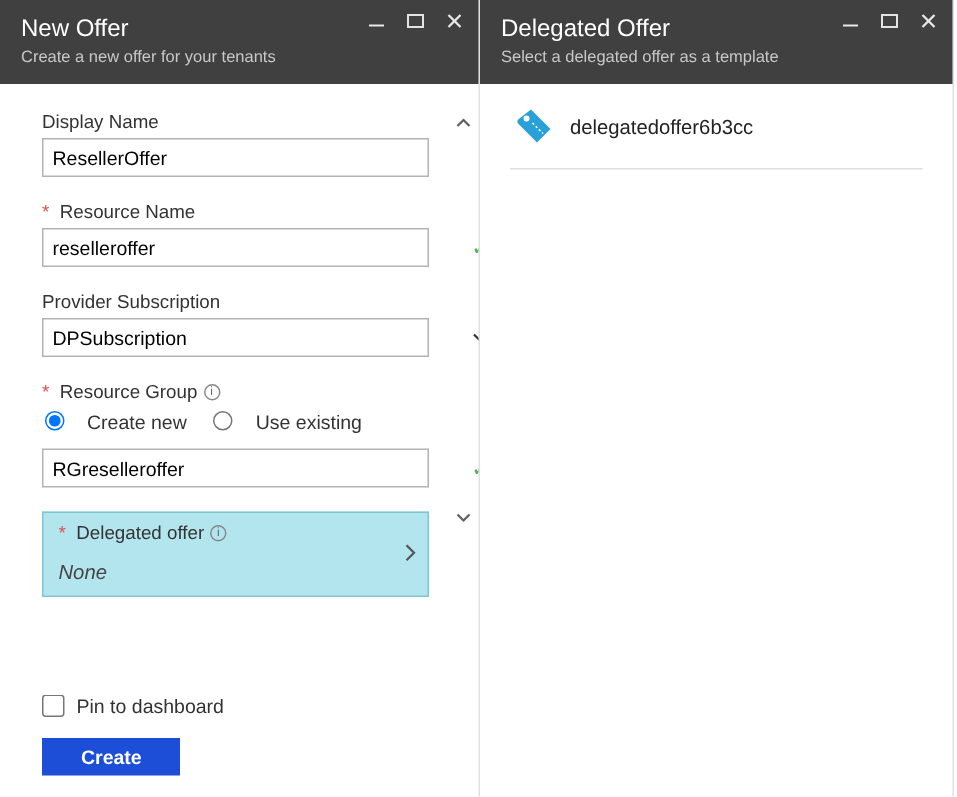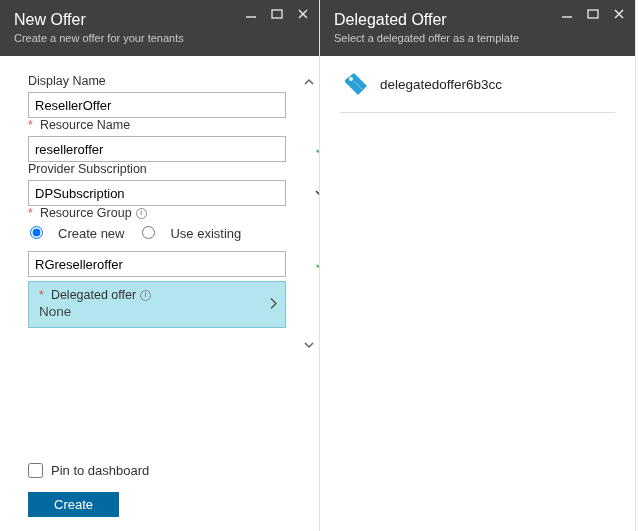--- a/index.html
+++ b/index.html
@@ -92,21 +92,21 @@
     width: 258px;
     height: 26px;
     border: 1px solid #b3b3b3;
     padding: 3px 6px;
     font-size: 13px;
     font-family: inherit;
     background: #fff;
     outline: none;
     position: relative;
   }
-  .input-wrap { position: relative; width: 304px; }
+  .input-wrap { position: relative; width: 304px; margin-bottom: 16px; }
   .check-mark {
     position: absolute;
     right: 6px;
     top: 5px;
     color: #4caf50;
     font-size: 14px;
     pointer-events: none;
   }
   .select {
     appearance: none;
@@ -135,22 +135,23 @@
     cursor: pointer;
     margin-top: 4px;
   }
   .delegated-box .dlabel {
     font-size: 12.5px;
     display: flex;
     align-items: center;
     gap: 4px;
   }
   .delegated-box .dvalue {
+    font-style: italic;
     color: #444;
-    margin-top: 2px;
+    margin-top: 12px;
     font-size: 13.5px;
   }
   .delegated-box .chev {
     position: absolute;
     right: 6px;
     top: 50%;
     transform: translateY(-50%);
     color: #555;
   }
   .scrollbar-track {
@@ -174,27 +175,28 @@
   .pin-row {
     display: flex;
     align-items: flex-start;
     gap: 8px;
     font-size: 13px;
     color: #333;
     margin-bottom: 14px;
   }
   .pin-row input { width: 15px; height: 15px; margin:0; }
   .create-btn {
-    background: #0369a1;
+    background: #1d4ed8;
     color: #fff;
     border: none;
     padding: 5px 26px;
     font-size: 13px;
     cursor: pointer;
     font-family: inherit;
+    font-weight: bold;
   }
   
   .rcontent {
     padding: 8px 20px;
   }
   .offer-item {
     display: flex;
     align-items: center;
     gap: 10px;
     padding: 6px 2px 14px 2px;

